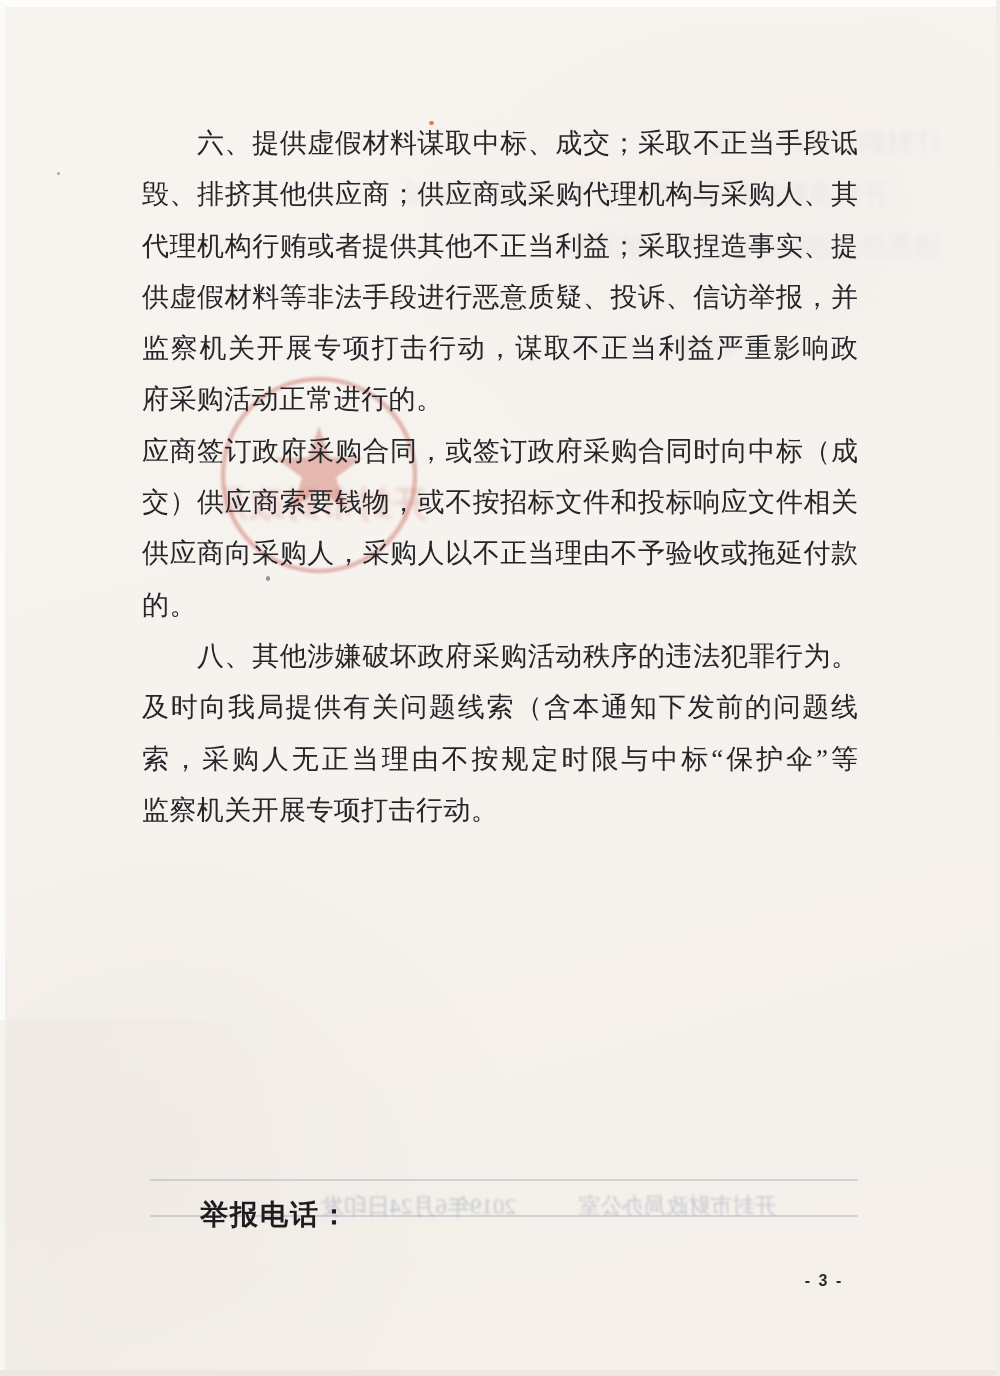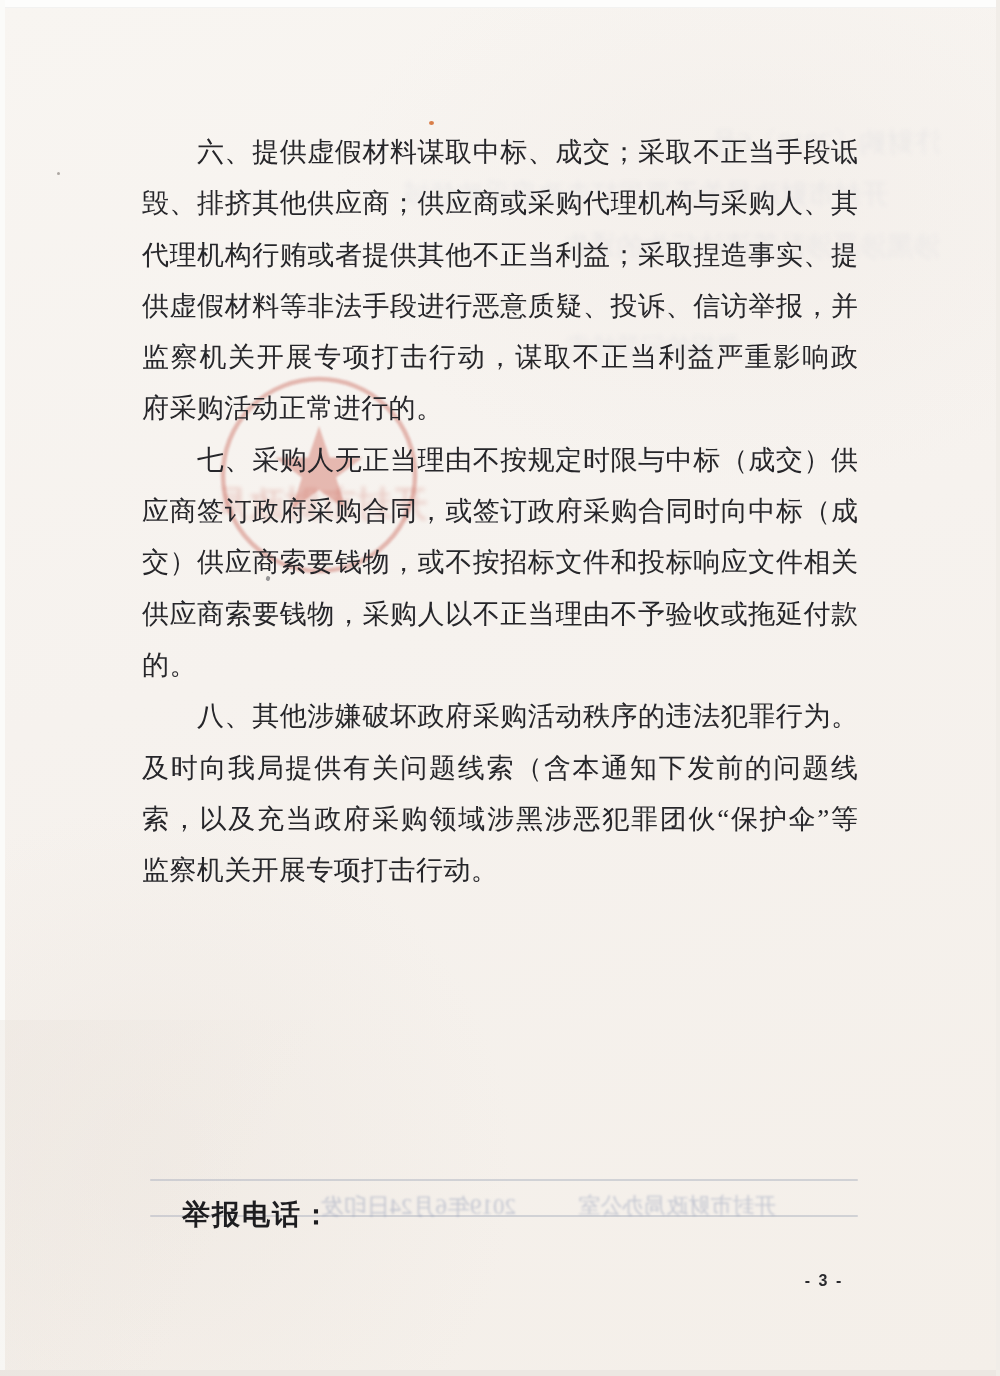--- a/index.html
+++ b/index.html
@@ -20,21 +20,21 @@
   .edge-left{left:0;top:0;width:5px;height:1376px;background:#fbfbf9;}
   .edge-bottom{left:0;bottom:0;width:1000px;height:6px;background:#ece7e2;}
   .edge-right{right:0;top:0;width:4px;height:1376px;background:#f1ede8;}
   .crease{
     position:absolute;left:0;top:1020px;width:420px;height:356px;
     background:linear-gradient(115deg, rgba(233,226,219,0.35) 0%, rgba(255,255,255,0) 55%);
     pointer-events:none;
   }
 
   
-  .textblock{position:absolute;left:142px;top:127px;width:716px;color:#26262a;}
+  .textblock{position:absolute;left:142px;top:118px;width:716px;color:#26262a;}
   .line{
     height:51.3px;line-height:51.3px;font-size:27px;
     white-space:nowrap;overflow:visible;letter-spacing:0.4px;
   }
   .line.just{white-space:normal;text-align:justify;text-align-last:justify;letter-spacing:0;}
   .line.ind{padding-left:55px;}
   .line.just.ind{width:661px;}
 
   
   .ghost{
@@ -49,21 +49,21 @@
     filter:blur(2.2px);opacity:0.30;white-space:nowrap;overflow:hidden;
   }
   .seal{position:absolute;left:216px;top:372px;width:206px;height:206px;opacity:0.85;}
   .seal svg{filter:blur(1.3px);}
 
   
   .rule{position:absolute;left:150px;width:708px;height:2px;background:rgba(167,173,188,0.45);border-radius:1px;}
   .rule1{top:1179px;}
   .rule2{top:1215px;}
   .phone{
-    position:absolute;left:182px;top:1197px;height:36px;line-height:36px;
+    position:absolute;left:200px;top:1197px;height:36px;line-height:36px;
     font-family:"Liberation Sans", sans-serif;font-weight:700;
     font-size:28px;color:#1d1d20;letter-spacing:2px;
   }
   .pagenum{
     position:absolute;left:796px;top:1272px;width:56px;text-align:center;
     font-size:16px;font-weight:700;color:#2a2a2e;letter-spacing:2px;
     font-family:"Liberation Sans", sans-serif;
   }
   .speck{position:absolute;border-radius:50%;}
   .speck-orange{left:429px;top:121px;width:5px;height:4px;background:#d4682a;opacity:0.85;}
@@ -94,28 +94,27 @@
   <div class="ghost" style="left:520px;top:228px;width:420px;height:34px;">涉黑涉恶涉乱等违法行为的通告</div>
   <div class="ghost" style="left:420px;top:330px;width:320px;height:32px;font-size:25px;">举报的问题线索</div>
 
   <div class="textblock">
     <div class="line just ind">六、提供虚假材料谋取中标、成交；采取不正当手段诋</div>
     <div class="line just">毁、排挤其他供应商；供应商或采购代理机构与采购人、其</div>
     <div class="line just">代理机构行贿或者提供其他不正当利益；采取捏造事实、提</div>
     <div class="line just">供虚假材料等非法手段进行恶意质疑、投诉、信访举报，并</div>
     <div class="line just">监察机关开展专项打击行动，谋取不正当利益严重影响政</div>
     <div class="line">府采购活动正常进行的。</div>
-    <div class="line just ind">七、采购人无正当理由不按规定时限与中标（成交）供</div>
     <div class="line just">应商签订政府采购合同，或签订政府采购合同时向中标（成</div>
     <div class="line just">交）供应商索要钱物，或不按招标文件和投标响应文件相关</div>
-    <div class="line just">供应商索要钱物，采购人以不正当理由不予验收或拖延付款</div>
+    <div class="line just">供应商向采购人，采购人以不正当理由不予验收或拖延付款</div>
     <div class="line">的。</div>
     <div class="line just ind">八、其他涉嫌破坏政府采购活动秩序的违法犯罪行为。</div>
     <div class="line just">及时向我局提供有关问题线索（含本通知下发前的问题线</div>
-    <div class="line just">索，以及充当政府采购领域涉黑涉恶犯罪团伙“保护伞”等</div>
+    <div class="line just">索，采购人无正当理由不按规定时限与中标“保护伞”等</div>
     <div class="line">监察机关开展专项打击行动。</div>
   </div>
 
   <div class="rule rule1"></div>
   <div class="rule rule2"></div>
 
   <div class="ghost ghost-footer" style="left:298px;top:1191px;width:218px;height:28px;font-size:23px;">2019年6月24日印发</div>
   <div class="ghost ghost-footer" style="left:578px;top:1191px;width:198px;height:28px;font-size:22px;">开封市财政局办公室</div>
 
   <div class="phone">举报电话：</div>

